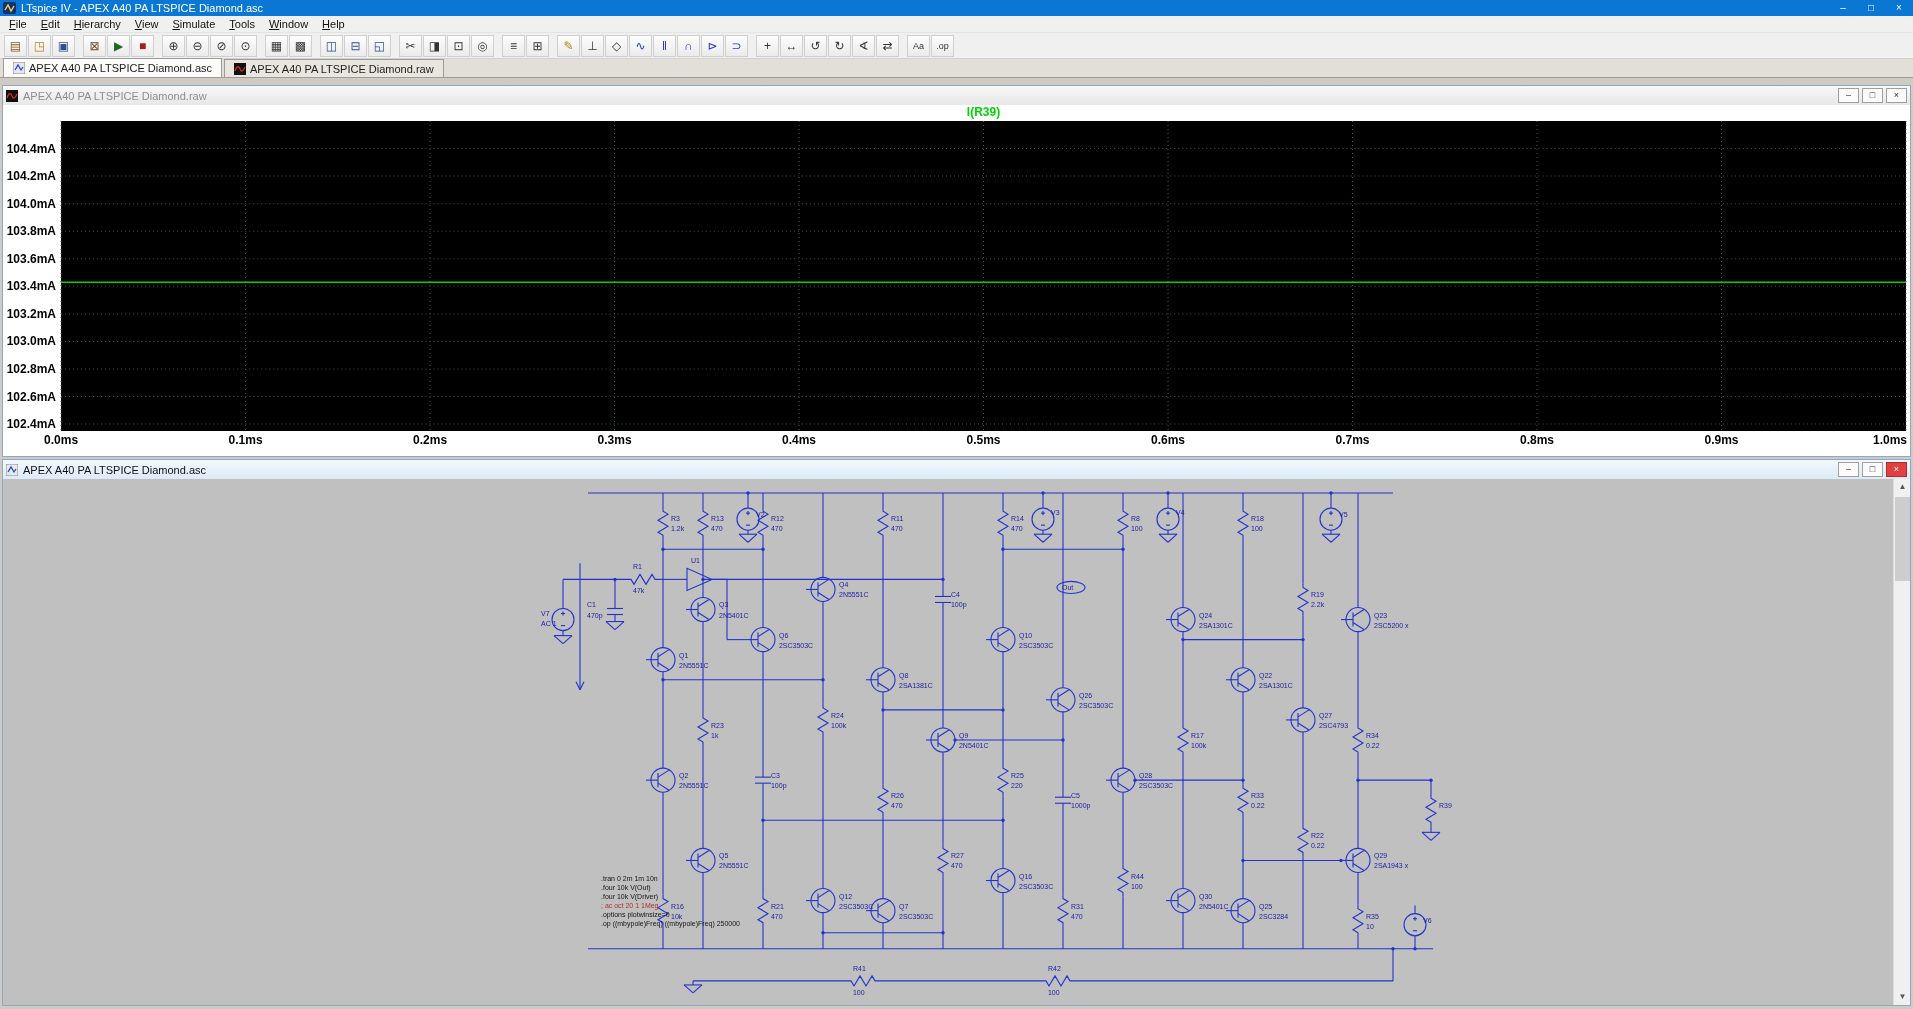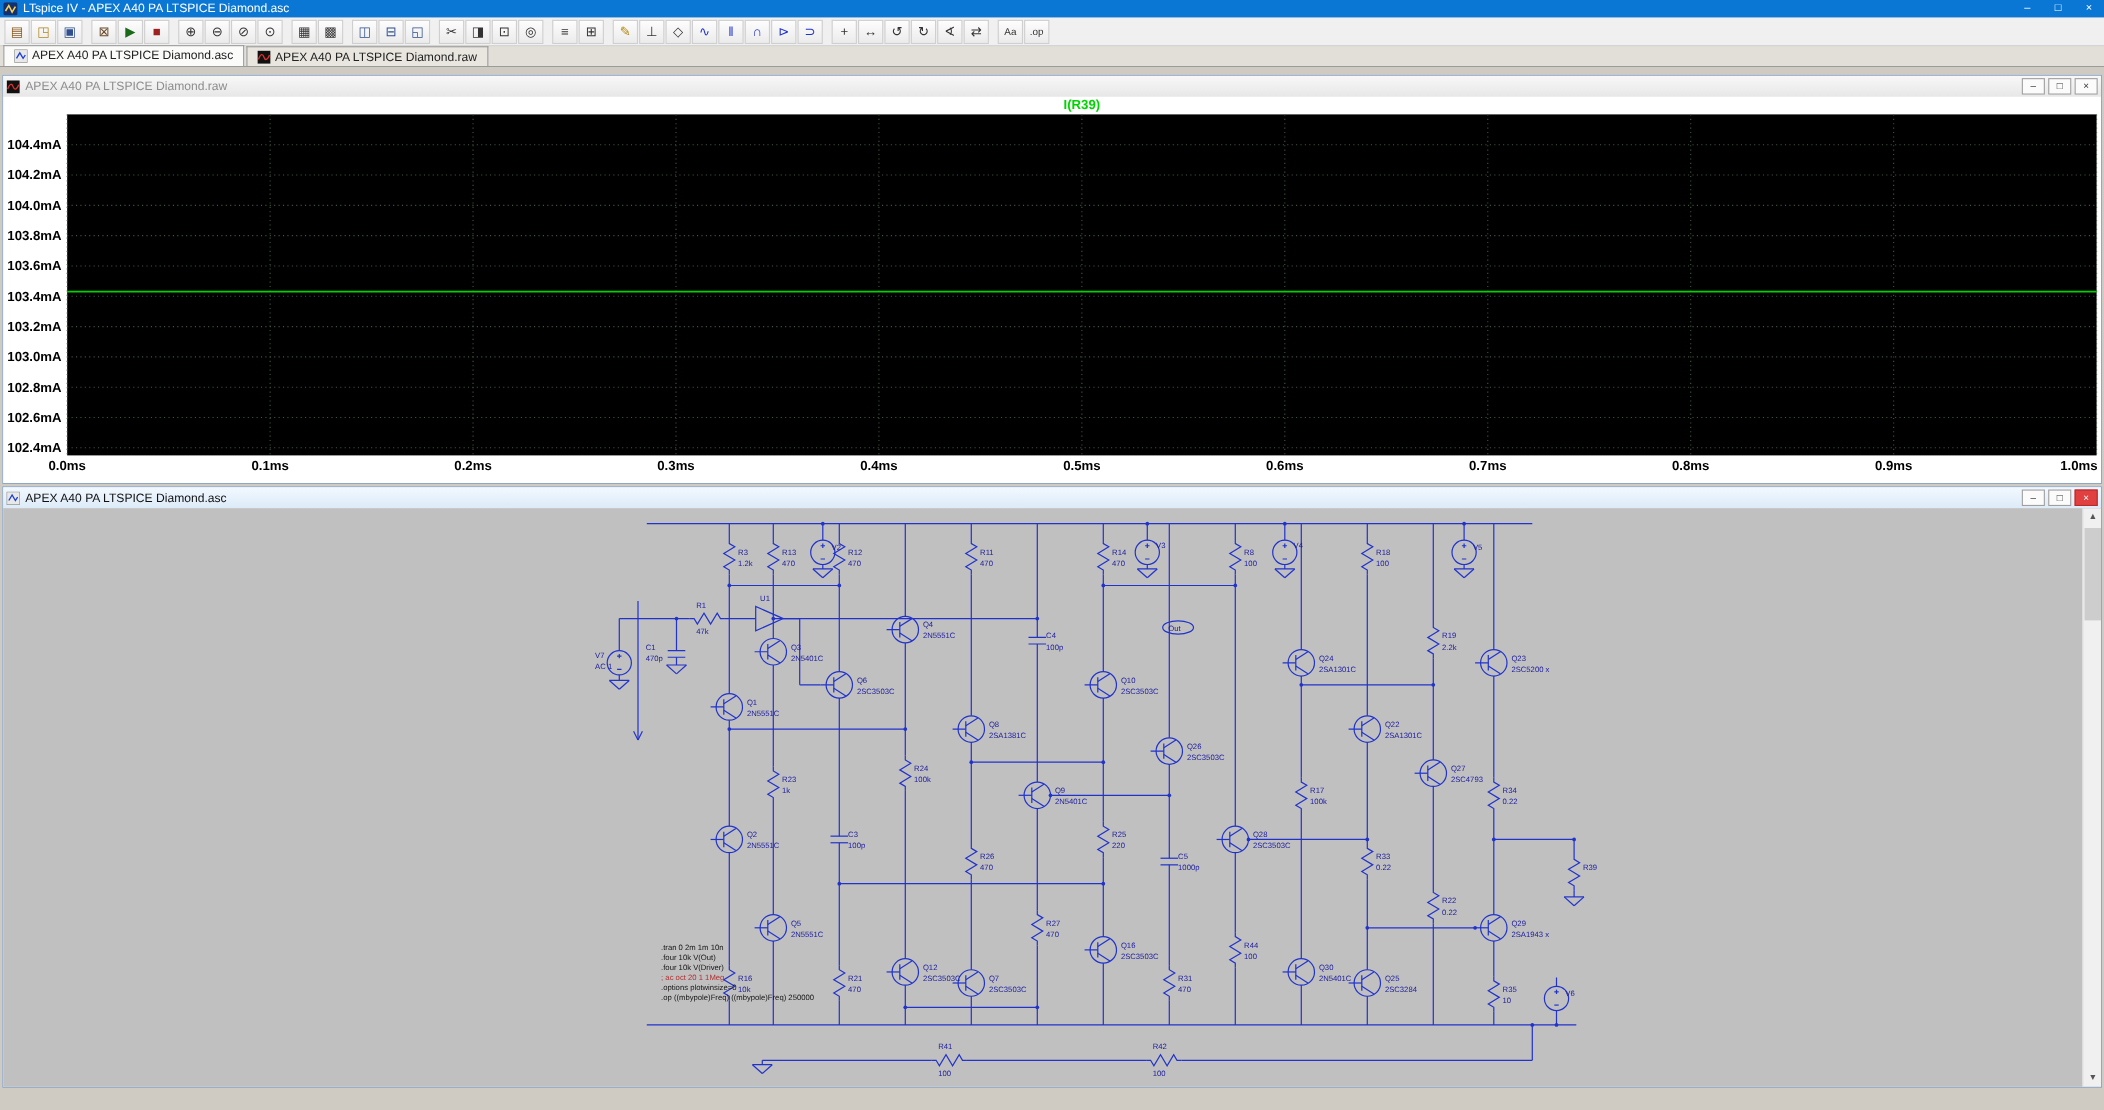--- a/index.html
+++ b/index.html
@@ -74,20 +74,30 @@
         </svg>
     </span>
     <span class="apptitle">LTspice IV - APEX A40 PA LTSPICE Diamond.asc</span>
     <span class="winbtns">
       <span class="win-btn">–</span>
       <span class="win-btn">□</span>
       <span class="win-btn">×</span>
     </span>
   </header>
 
+  <nav class="menubar" id="menubar">
+      <div class="menu-item"><u>F</u>ile</div>
+      <div class="menu-item"><u>E</u>dit</div>
+      <div class="menu-item"><u>H</u>ierarchy</div>
+      <div class="menu-item"><u>V</u>iew</div>
+      <div class="menu-item"><u>S</u>imulate</div>
+      <div class="menu-item"><u>T</u>ools</div>
+      <div class="menu-item"><u>W</u>indow</div>
+      <div class="menu-item"><u>H</u>elp</div>
+    </nav>
 
   <div class="toolbar" id="to‌olbar">
       <button class="tbtn" title="new-schematic">
         <span style="color: rgb(138, 90, 32);">▤</span>
       </button>
       <button class="tbtn" title="open">
         <span style="color: rgb(176, 136, 32);">◳</span>
       </button>
       <button class="tbtn" title="save">
         <span style="color: rgb(47, 79, 143);">▣</span>

